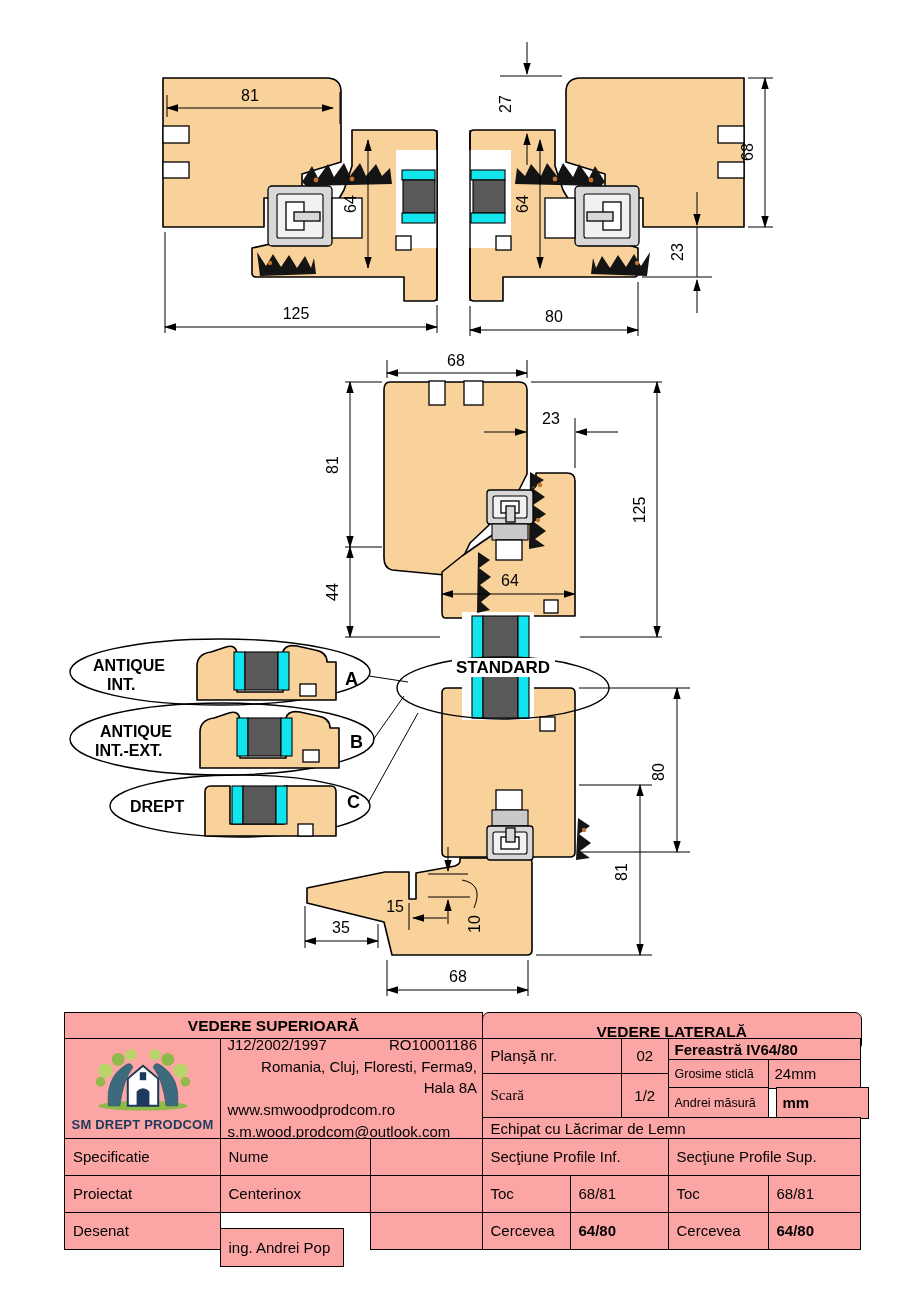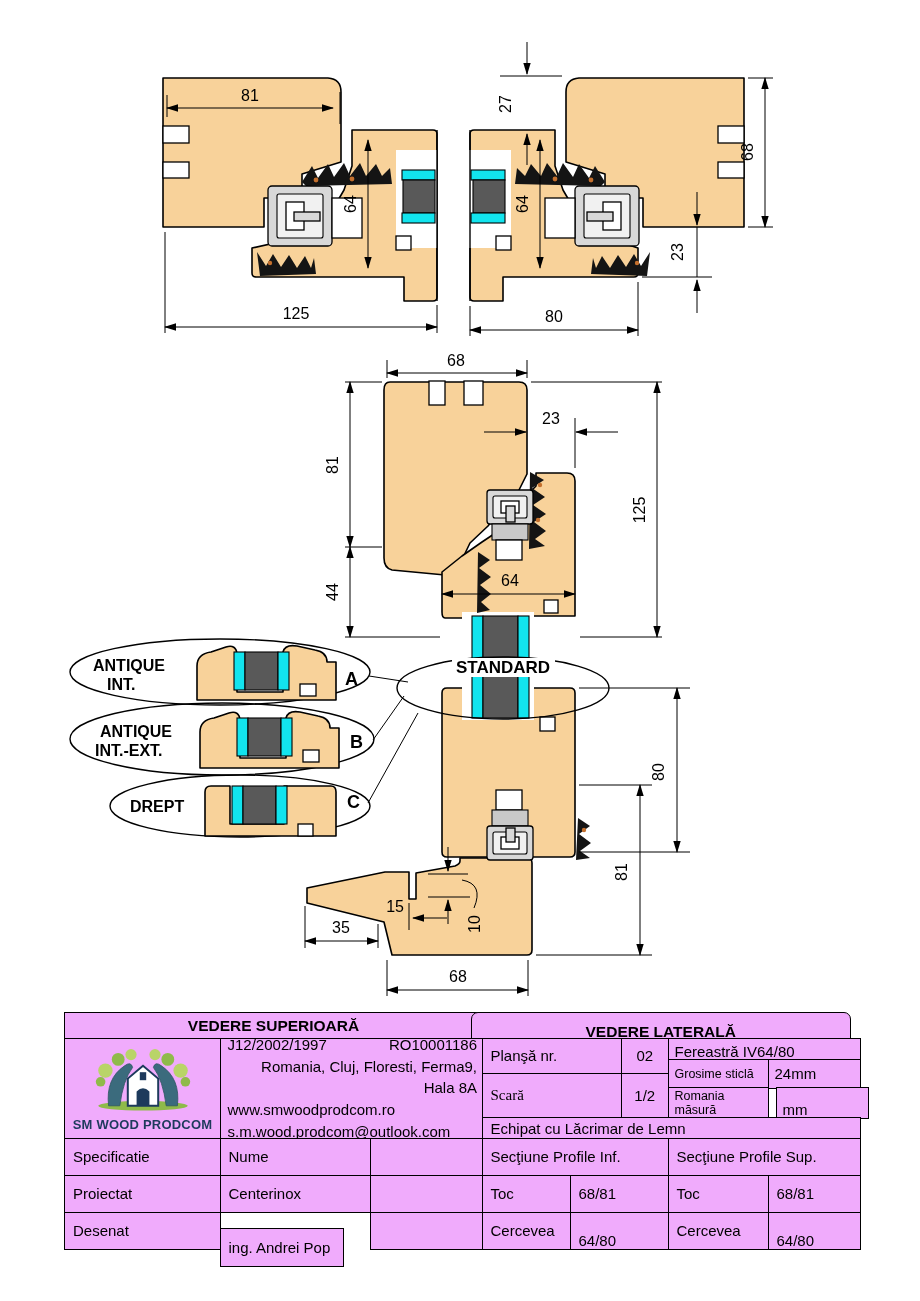--- a/index.html
+++ b/index.html
@@ -17,24 +17,24 @@
   .ws{fill:#141414;stroke:none;}
   .fleck{fill:#C4702E;stroke:none;}
   .dim{stroke:#000;stroke-width:1;fill:none;}
   .oln{stroke:#000;stroke-width:1.4;fill:none;}
   .dimt{font:16px "Liberation Sans",sans-serif;}
   .bub{font:bold 16px "Liberation Sans",sans-serif;}
   .bubL{font:bold 18px "Liberation Sans",sans-serif;}
 
   
   #tblock{position:absolute;left:64px;top:1012px;width:797px;height:238px;}
-  #tblock .cell{position:absolute;border:1.5px solid #000;box-sizing:border-box;display:flex;align-items:center;font-size:15px;overflow:hidden;background:#f0abfc;}
+  #tblock .cell{position:absolute;border:1.5px solid #000;box-sizing:border-box;display:flex;align-items:center;font-size:15px;overflow:hidden;background:#fca5a5;}
   #tblock .cell.center{justify-content:center;}
   #tblock .cell.pl{padding-left:8px;}
-  #tblock .b{font-weight:normal;align-items:flex-end;}
+  #tblock .b{font-weight:bold;}
   #tblock .hdr{font-weight:bold;justify-content:center;font-size:15.5px;}
   #tblock .small{font-size:12.5px;}
   .infocell{flex-direction:column;align-items:flex-start !important;justify-content:center;font-size:11px;line-height:1.45;padding-left:7px;padding-right:5px;text-align:right;}
   .infocell .row1{display:flex;justify-content:space-between;width:100%;}
   .logocell{flex-direction:column;justify-content:center;align-items:center !important;}
   .logotext{font-weight:bold;font-size:13px;color:#1D3A5C;letter-spacing:.2px;white-space:nowrap;}
 </style>
 </head>
 <body>
 
@@ -265,42 +265,42 @@
       <text class="bub" x="503" y="673" text-anchor="middle" style="font-size:17px">STANDARD</text>
     </g>
   </g>
 </svg>
 
 
 <div id="tblock">
   <div class="cell hdr" style="left:0;top:0;width:419px;height:27px;">
         <span>VEDERE SUPERIOARĂ</span>
       </div>
-  <div class="cell hdr" style="left:407px;top:0;width:379.5px;height:39px;border-radius:7px;">
+  <div class="cell hdr" style="left:418px;top:0;width:379.5px;height:39px;border-radius:7px;">
         <span>VEDERE LATERALĂ</span>
       </div>
 
   <div class="cell logocell" style="left:0;top:25.5px;width:157px;height:101.5px;">
     <svg width="120" height="72" viewBox="0 0 150 90">
       <ellipse cx="75" cy="76" rx="56" ry="6" fill="#8FBA4A"></ellipse>
       <path d="M32,76 Q28,42 52,26 Q60,20 62,28 Q50,44 46,76 Z" fill="#3B6B7D" stroke="#2E5561" stroke-width="1"></path>
       <path d="M118,76 Q122,42 98,26 Q90,20 88,28 Q100,44 104,76 Z" fill="#3B6B7D" stroke="#2E5561" stroke-width="1"></path>
       <circle cx="28" cy="32" r="9" fill="#B9D468"></circle>
       <circle cx="44" cy="18" r="8" fill="#8FBA4A"></circle>
       <circle cx="60" cy="12" r="7" fill="#B9D468"></circle>
       <circle cx="22" cy="46" r="6" fill="#8FBA4A"></circle>
       <circle cx="122" cy="32" r="9" fill="#B9D468"></circle>
       <circle cx="106" cy="18" r="8" fill="#8FBA4A"></circle>
       <circle cx="90" cy="12" r="7" fill="#B9D468"></circle>
       <circle cx="128" cy="46" r="6" fill="#8FBA4A"></circle>
       <path d="M56,76 L56,42 L75,26 L94,42 L94,76 Z" fill="#fff" stroke="#1D3A5C" stroke-width="2.5"></path>
       <path d="M67,76 L67,58 Q75,50 83,58 L83,76 Z" fill="#1D3A5C"></path>
       <rect x="71" y="34" width="8" height="10" fill="#1D3A5C"></rect>
     </svg>
-    <div class="logotext">SM WOOD PRODCOM</div>
+    <div class="logotext">SM DREPT PRODCOM</div>
   </div>
 
   <div class="cell infocell" style="left:155.5px;top:25.5px;width:263.5px;height:101.5px;">
     <div class="row1">
       <span>J12/2002/1997</span>
       <span>RO10001186</span>
     </div>
     <div>Romania, Cluj, Floresti, Ferma9, Hala 8A</div>
     <div>www.smwoodprodcom.ro</div>
     <div>s.m.wood.prodcom@outlook.com</div>
@@ -322,21 +322,21 @@
   <div class="cell b" style="left:603.5px;top:25.5px;width:193.5px;height:23px;padding-left:6px;">
         <span>Fereastră IV64/80</span>
       </div>
   <div class="cell small" style="left:603.5px;top:47px;width:101.5px;height:29.5px;padding-left:6px;">
         <span>Grosime sticlă</span>
       </div>
   <div class="cell" style="left:703.5px;top:47px;width:93.5px;height:29.5px;padding-left:6px;">
         <span>24mm</span>
       </div>
   <div class="cell small" style="left:603.5px;top:75px;width:101.5px;height:31.5px;padding-left:6px;">
-        <span>Romania măsură</span>
+        <span>Andrei măsură</span>
       </div>
   <div class="cell b" style="left:703.5px;top:75px;width:93.5px;height:31.5px;padding-left:6px;margin-left:8px;">
         <span>mm</span>
       </div>
 
   <div class="cell pl" style="left:417.5px;top:105px;width:379.5px;height:22px;">
         <span>Echipat cu Lăcrimar de Lemn</span>
       </div>
 
   <div class="cell pl" style="left:0;top:125.5px;width:157px;height:38.5px;">

